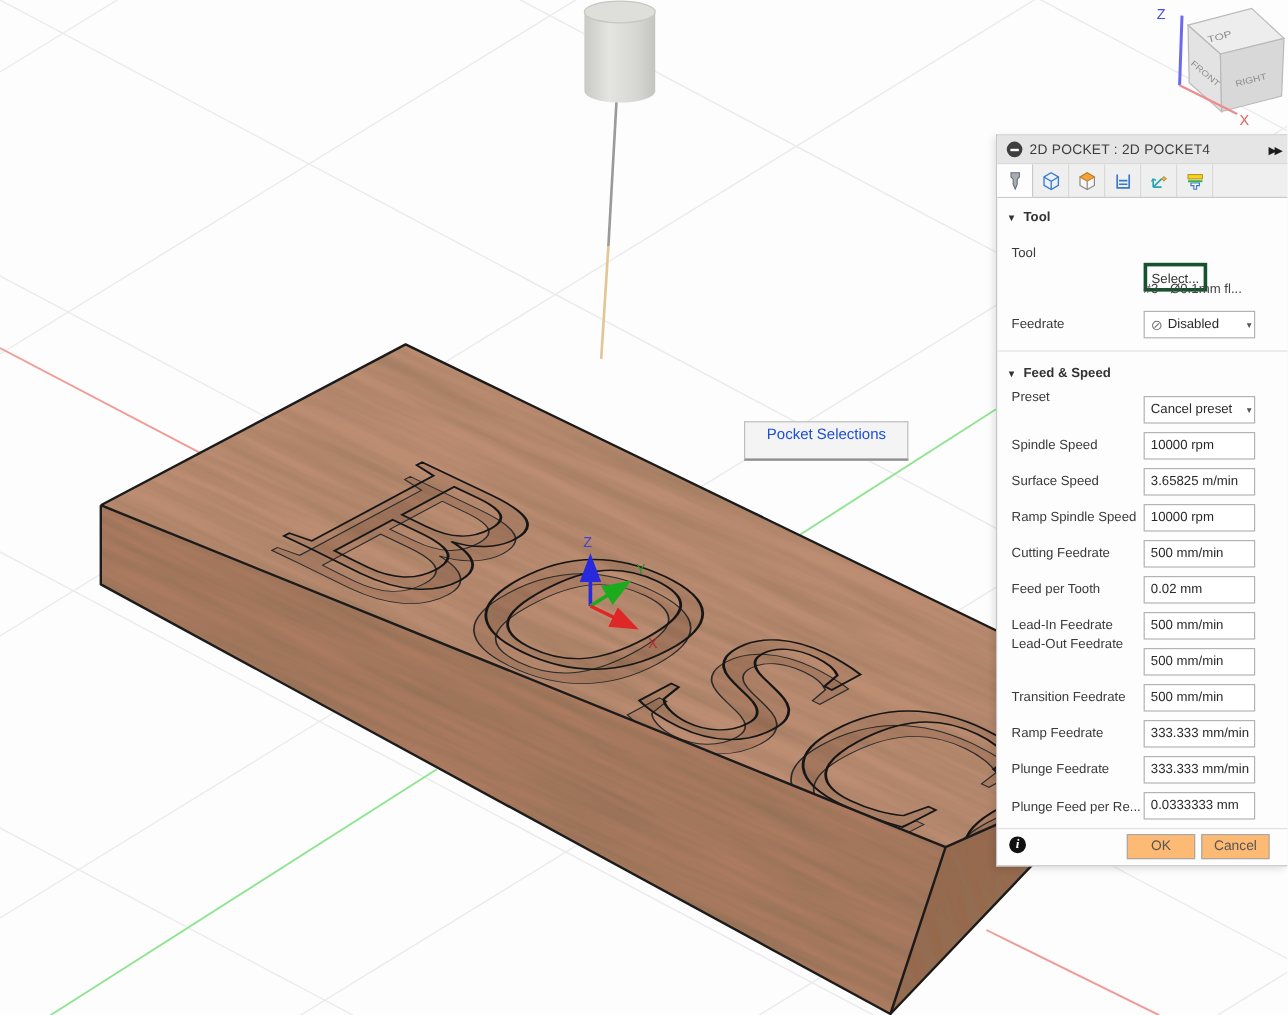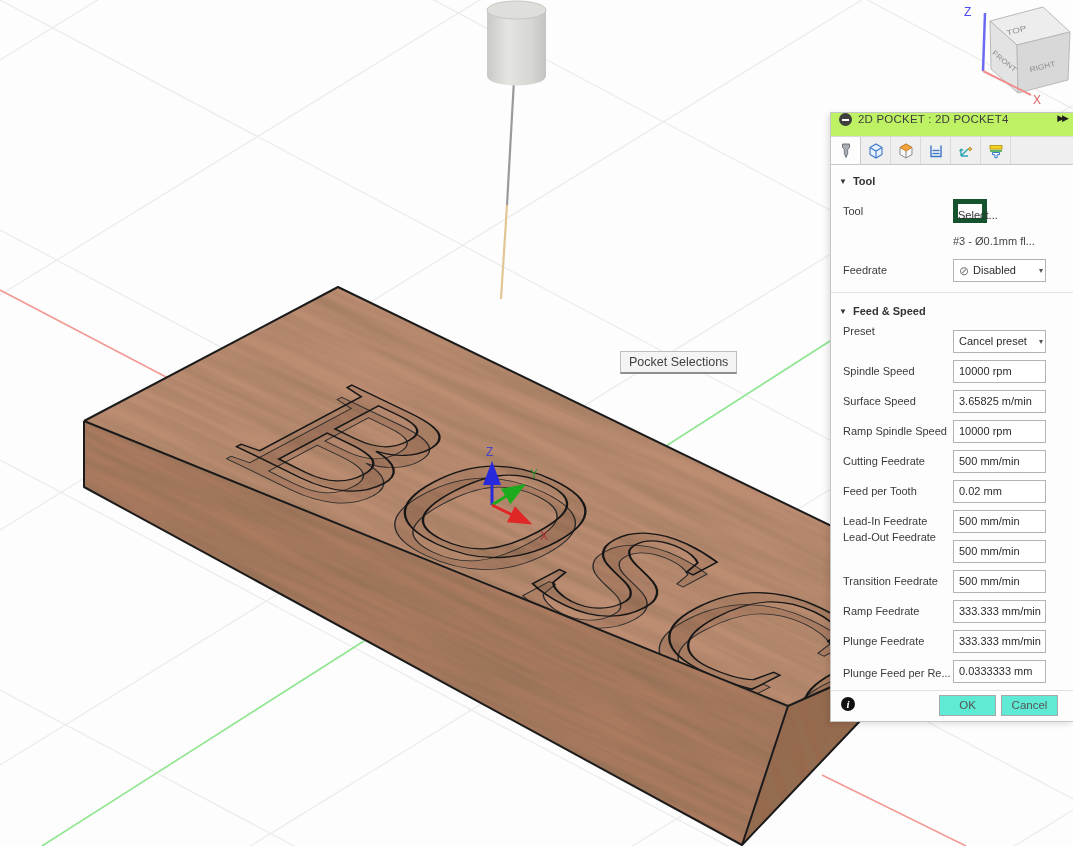--- a/index.html
+++ b/index.html
@@ -3,37 +3,37 @@
 <meta charset="utf-8">
 <style>
   * { margin:0; padding:0; box-sizing:border-box; }
   html,body { width:1073px; height:846px; overflow:hidden; background:#fdfdfd;
               font-family:"Liberation Sans", sans-serif; }
   #stage { position:relative; width:1073px; height:846px; background:#fdfdfe; }
   #scene { position:absolute; left:0; top:0; }
 
   
   .tooltip {
-    position:absolute; left:620px; top:351px; height:23px;
+    position:absolute; left:620px; top:351px; height:33px;
     background:#f4f4f4; border:1px solid #bdbdbd; border-bottom:2px solid #8f8f8f;
-    color:#404040; font-size:12.5px; line-height:20px; padding:0 8px;
+    color:#1d4ed8; font-size:12.5px; line-height:20px; padding:0 18px;
     font-family:"Liberation Sans", sans-serif;
   }
 
   
   .dialog {
     position:absolute; left:830px; top:112px; width:243px; height:610px;
     background:#fdfdfd; border:1px solid #c6c6c6; border-right:none;
     box-shadow:-2px 2px 6px rgba(0,0,0,0.12);
     font-size:11px; color:#3c3c3c;
   }
   .dlg-header {
     position:absolute; left:0; top:0; width:100%; height:24px;
-    background:#bef264; border-bottom:1px solid #d8d8d8;
-    display:flex; align-items:flex-start; padding:0 6px;
+    background:#e5e5e5; border-bottom:1px solid #d8d8d8;
+    display:flex; align-items:center; padding:0 6px;
   }
   .op-badge {
     width:13px; height:13px; border-radius:50%; background:#3f3f3f;
     position:relative; margin:0 6px 0 2px; flex:none;
   }
   .op-badge::after {
     content:""; position:absolute; left:3px; top:5.5px; width:7px; height:2px; background:#fff;
   }
   .dlg-title { font-size:11.5px; color:#3d3d3d; letter-spacing:.2px; white-space:nowrap; }
   .rollup { margin-left:auto; color:#1c1c1c; font-size:9px; letter-spacing:-2px; cursor:pointer; }
@@ -57,29 +57,29 @@
   .lbl { position:absolute; left:12px; height:15px; line-height:15px; color:#3a3a3a; white-space:nowrap; }
   .box {
     position:absolute; left:122px; width:93px; height:23px;
     background:#fff; border:1px solid #b3b3b3; line-height:21px;
     padding:0 5px; color:#2a2a2a; white-space:nowrap; overflow:hidden;
   }
   .dd { display:flex; align-items:center; gap:4px; padding-right:2px; }
   .dd .caret { margin-left:auto; font-size:8px; color:#555; }
   .dd .nosym { color:#777; font-size:12px; line-height:1; }
   .btn-select {
-    position:absolute; left:122px; width:34px; height:24px;
-    background:#fdfdfd; border:5px solid #14532d; color:#333;
-    font-size:11px; text-align:center; line-height:22px; cursor:pointer;
+    position:absolute; left:122px; width:53px; height:24px;
+    background:#fdfdfd; border:3px solid #14532d; color:#333;
+    font-size:11px; text-align:center; line-height:22px; cursor:pointer;margin-top:20px;
   }
   .toolname { position:absolute; left:122px; color:#444; white-space:nowrap; }
 
   .footer-btn {
     position:absolute; top:582px; width:57px; height:21px;
-    background:#5eead4; border:1px solid #a9a9a9; color:#555;
+    background:#fdba74; border:1px solid #a9a9a9; color:#555;
     text-align:center; line-height:19px; font-size:11.5px; cursor:pointer;
   }
   .info-ic {
     position:absolute; left:10px; top:584px; width:14px; height:14px; border-radius:50%;
     background:#111; color:#fff; font-family:"Liberation Serif", serif; font-style:italic;
     font-weight:bold; font-size:11px; text-align:center; line-height:14px;
   }
 </style>
 </head>
 <body>

